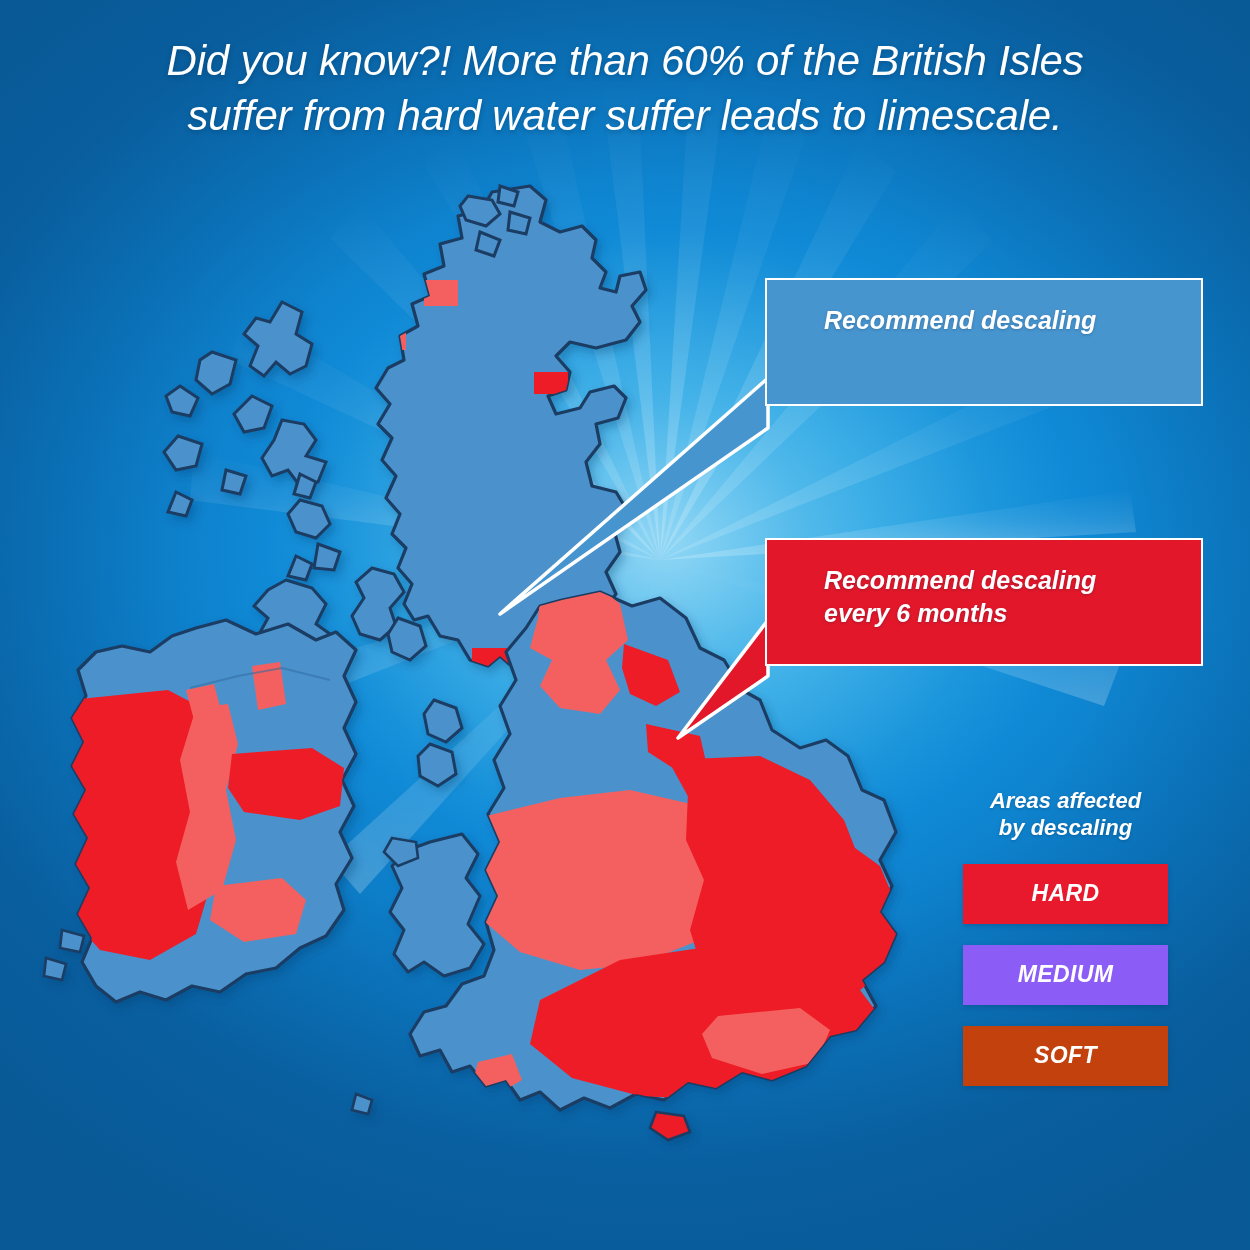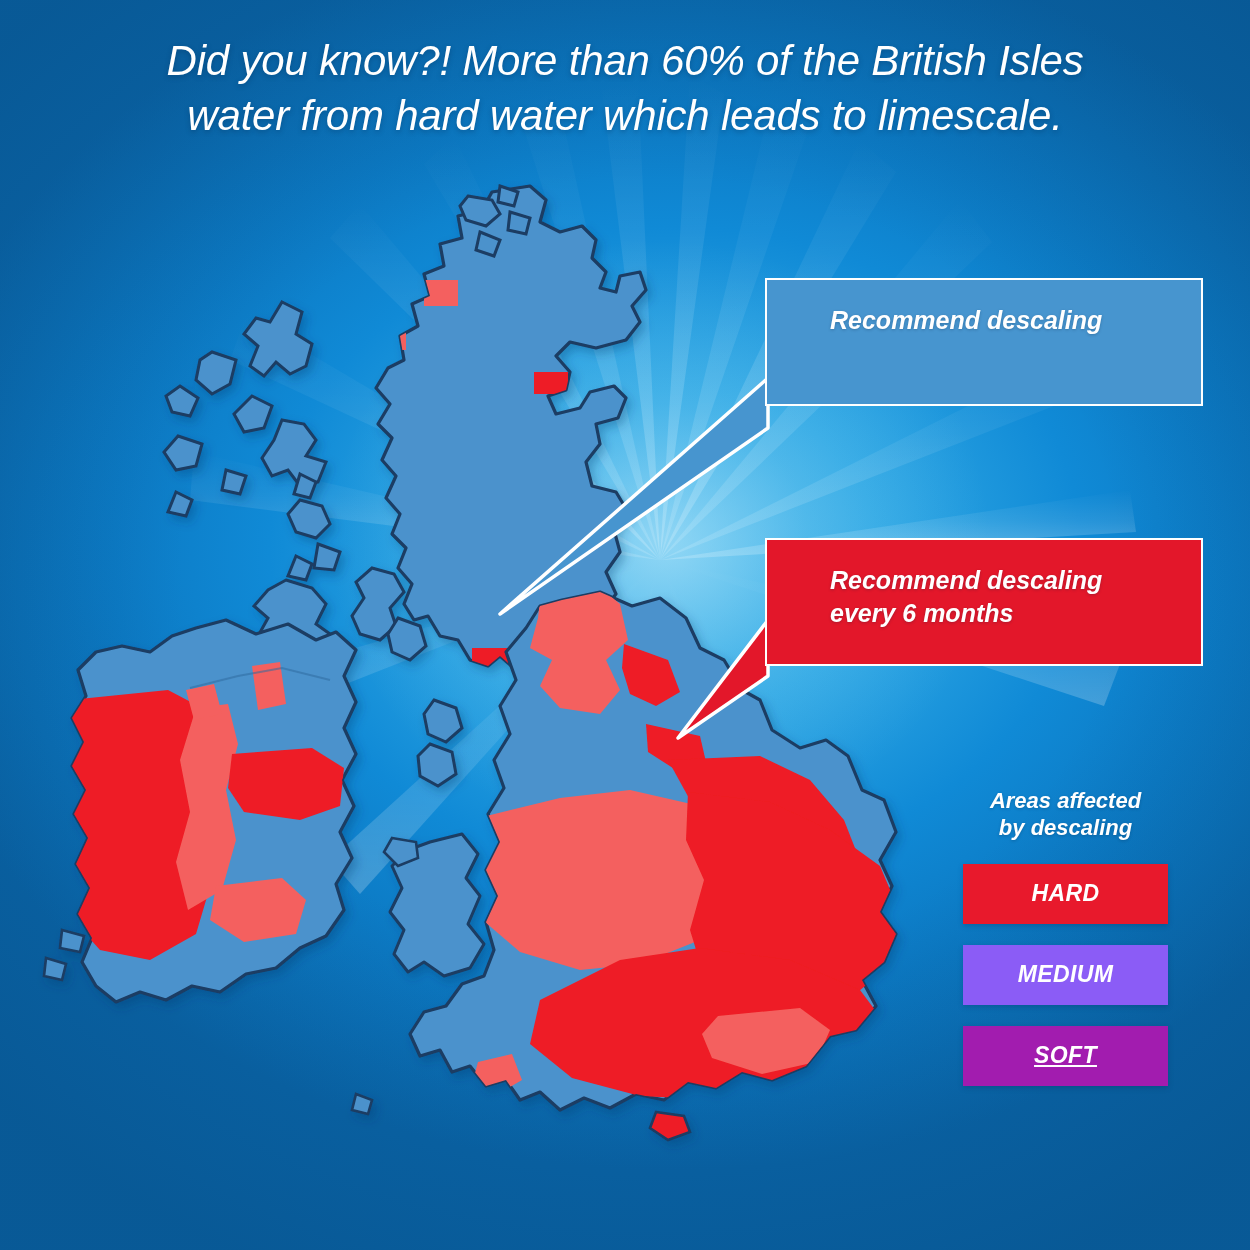--- a/index.html
+++ b/index.html
@@ -30,21 +30,21 @@
     font-weight:normal;font-style:italic;
     letter-spacing:-.2px;
     text-shadow:0 2px 5px rgba(3,45,85,.35);
     padding:0 60px;box-sizing:border-box;
   }
 
   
   #map{position:absolute;left:0;top:0;width:1250px;height:1250px;}
 
   
-  .callout{position:absolute;box-sizing:border-box;padding-left:6px;}
+  .callout{position:absolute;box-sizing:border-box;}
   .callout .txt{
     color:#fff;font-weight:bold;font-style:italic;
     font-size:25px;line-height:1.30;
     text-shadow:0 1px 3px rgba(0,30,60,.25);
   }
   #callout-blue{
     left:765px;top:278px;width:438px;height:128px;
     background:#4795cf;border:2px solid #ffffff;
   }
   #callout-blue .txt{padding:24px 0 0 57px;}
@@ -281,21 +281,21 @@
       <path d="M46,958 L66,964 L62,980 L44,976 Z" fill="#4b92cc" stroke="#1b3c63" stroke-width="2.6"></path>
       <path d="M356,1094 L372,1100 L368,1114 L352,1110 Z" fill="#4b92cc" stroke="#1b3c63" stroke-width="2.6"></path>
     </g>
 
     <polygon points="500,614 768,378 768,428" fill="#4795cf" stroke="#ffffff" stroke-width="3.5" stroke-linejoin="round"></polygon>
     <polygon points="678,738 768,620 768,676" fill="#e3172a" stroke="#ffffff" stroke-width="3.5" stroke-linejoin="round"></polygon>
   </svg>
 
   <div class="headline">
     <div>Did you know?! More than 60% of the British Isles</div>
-    <div>water from hard water which leads to limescale.</div>
+    <div>suffer from hard water suffer leads to limescale.</div>
   </div>
 
   <div class="callout" id="callout-blue" style="background: rgb(71, 149, 207);">
     <div class="txt">
       <div>Recommend descaling</div>
     </div>
   </div>
 
   <div class="callout" id="callout-red" style="background: rgb(227, 23, 42);">
     <div class="txt">
@@ -308,18 +308,18 @@
     <div class="lg-title">
       <div>Areas affected</div>
       <div>by descaling</div>
     </div>
     <div class="lg-swatch" id="sw-hard" style="background: rgb(232, 25, 44);">
       <span>HARD</span>
     </div>
     <div class="lg-swatch" id="sw-medium" style="background: #8b5cf6;">
       <span>MEDIUM</span>
     </div>
-    <div class="lg-swatch" id="sw-soft" style="background: #a21caf; text-decoration: underline;">
+    <div class="lg-swatch" id="sw-soft" style="background: #c2410c;">
       <span>SOFT</span>
     </div>
   </div>
 
 </div>
 
 </body></html>

